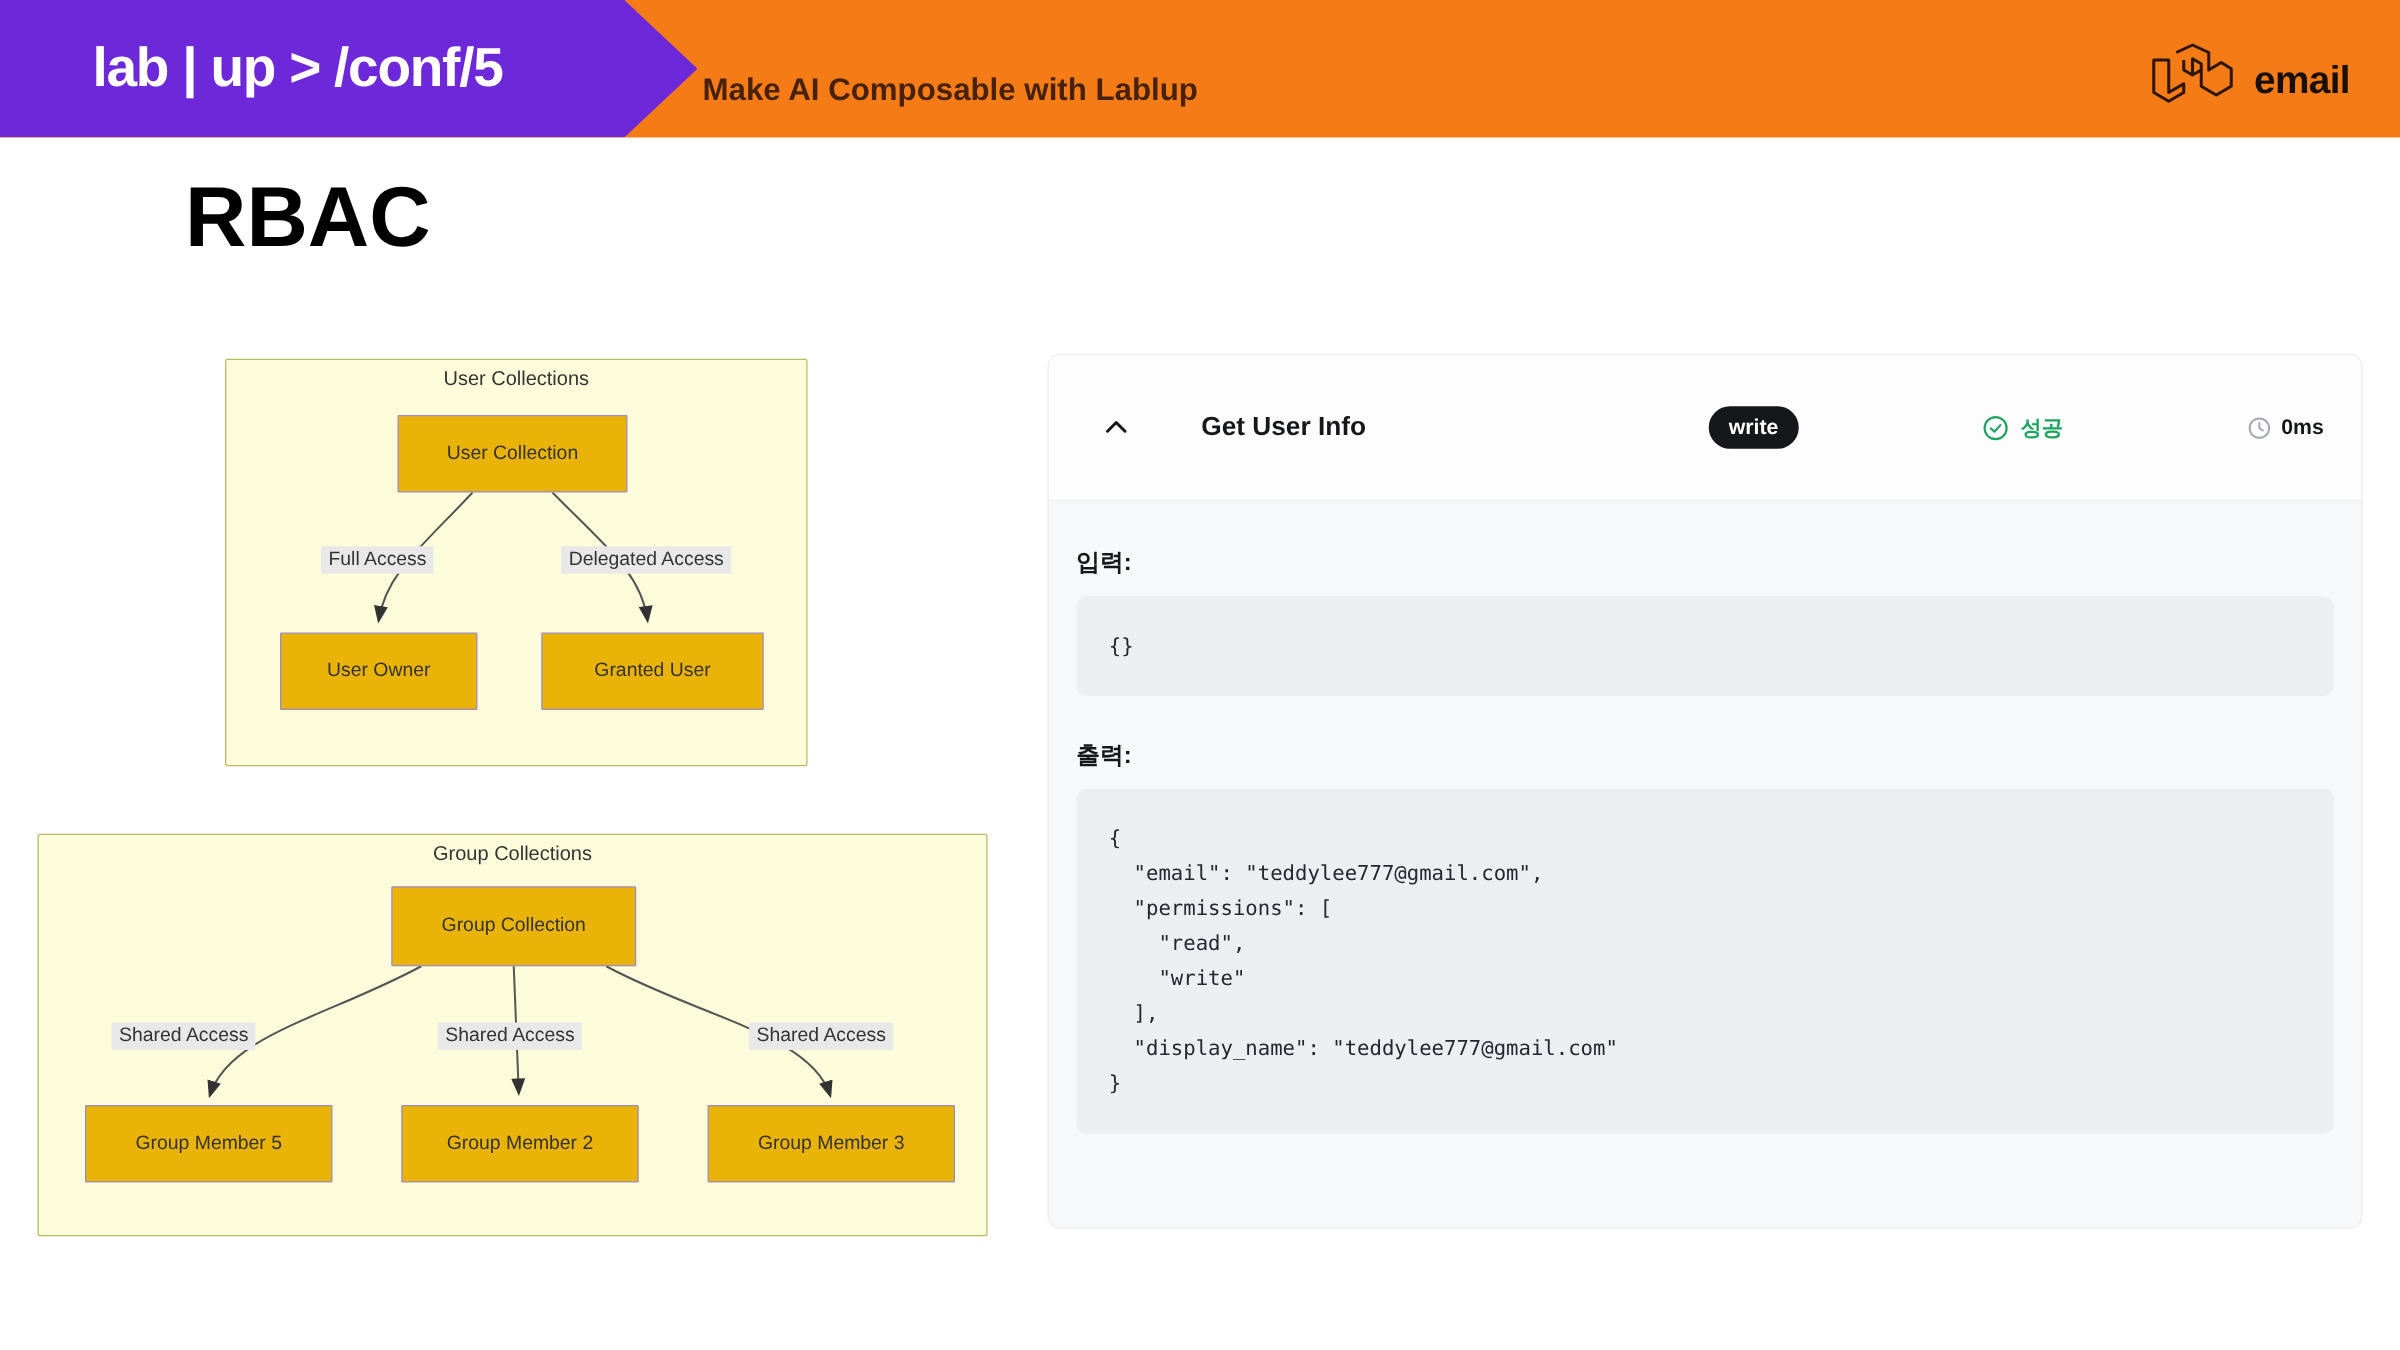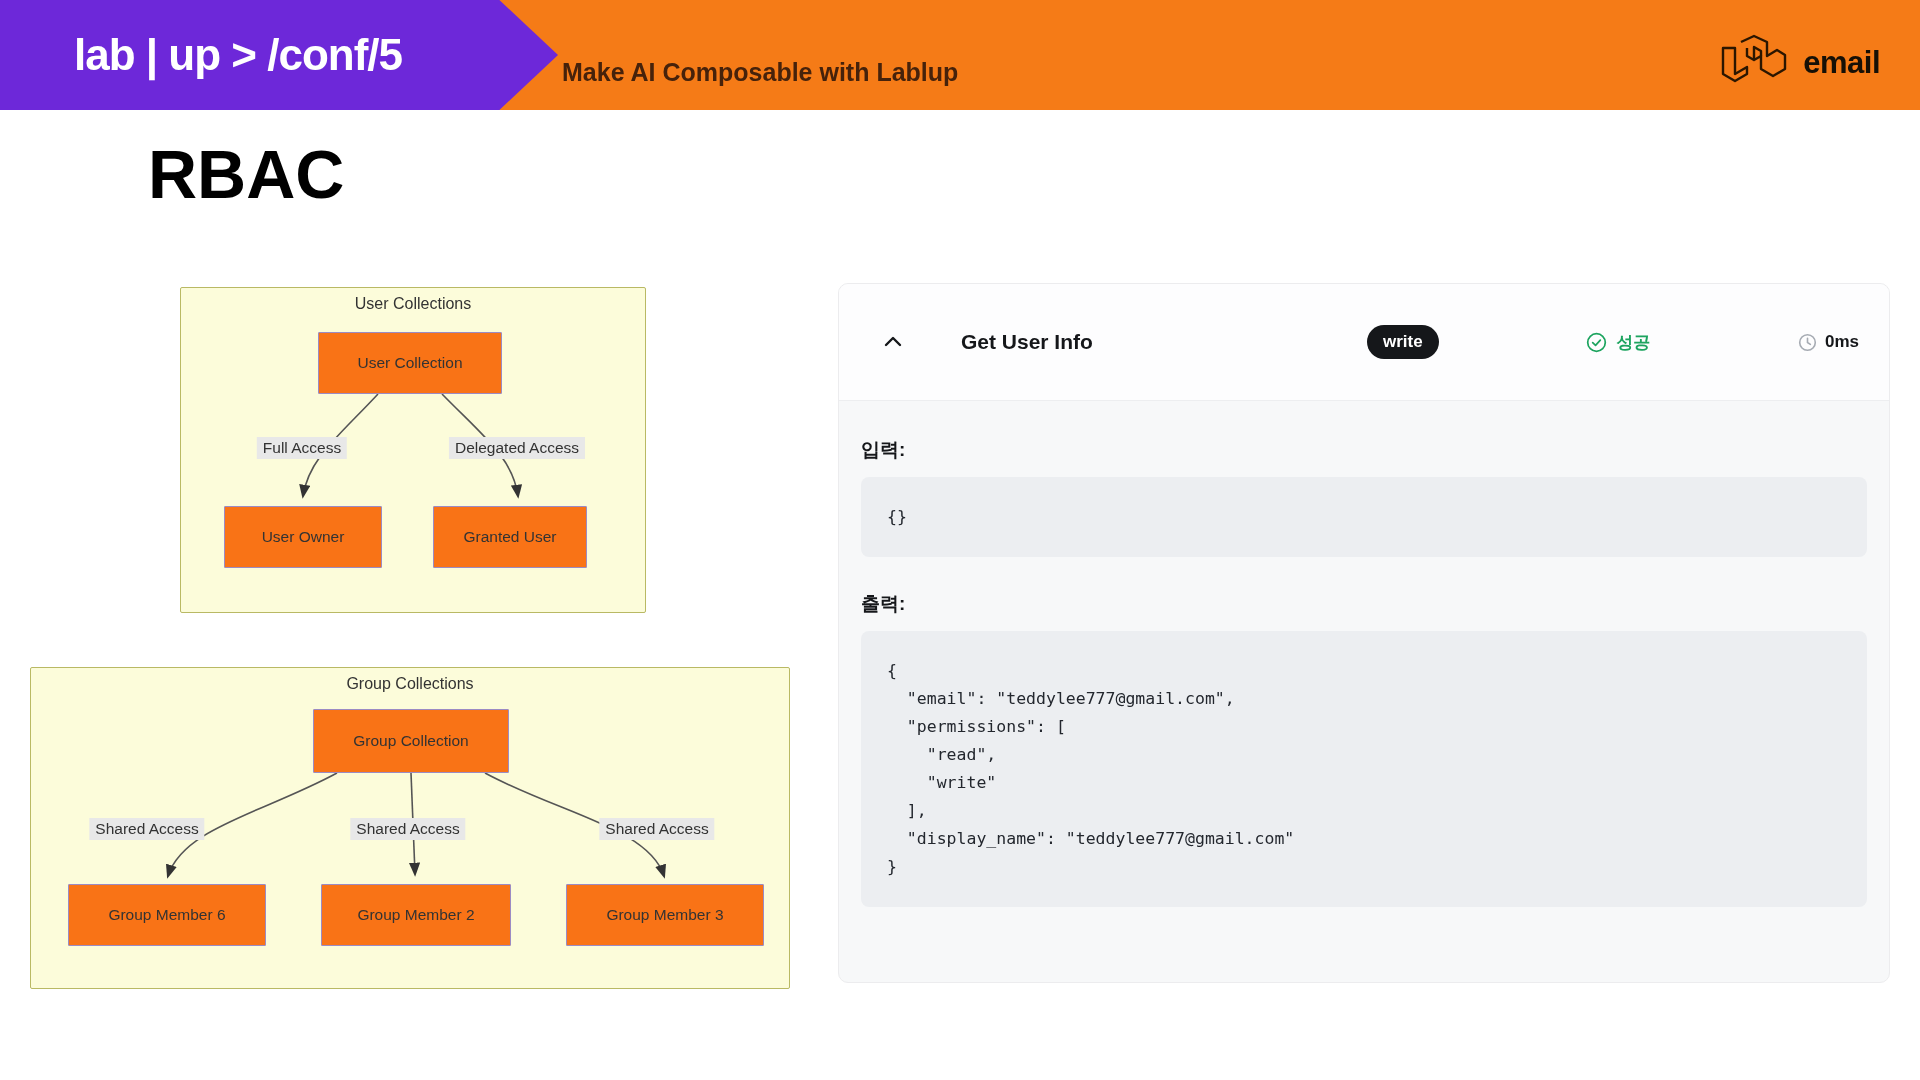--- a/index.html
+++ b/index.html
@@ -23,21 +23,21 @@
 
   
   .slide-title { position:absolute; left:148px; top:140px; font-size:68px; font-weight:700; color:#000; line-height:1; }
 
   
   .panel { position:absolute; background:#FCFCDA; border:1px solid #B9B964; border-radius:2px; }
   #panel-user  { left:180px; top:287px; width:466px; height:326px; }
   #panel-group { left:30px;  top:667px; width:760px; height:322px; }
   .panel-title { position:absolute; top:7px; left:0; right:0; text-align:center; font-size:16px; color:#333; }
   .node {
-    position:absolute; background:#f97316; border:1px solid #9B8BC4; border-radius:1px;
+    position:absolute; background:#eab308; border:1px solid #9B8BC4; border-radius:1px;
     display:flex; align-items:center; justify-content:center; font-size:15.5px; color:#333;
   }
   .edge-label {
     position:absolute; transform:translateX(-50%); background:#E8E8E8;
     padding:2px 6px; font-size:15.5px; color:#333; white-space:nowrap;
   }
   .edges { position:absolute; left:0; top:0; }
 
   
   .tool-card {
@@ -104,40 +104,40 @@
         </marker>
       </defs>
       <path d="M 197 106 C 158 148 128 170 122 208" fill="none" stroke="#555" stroke-width="1.6" marker-end="url(#arrow-u)"></path>
       <path d="M 261 106 C 302 148 332 170 337 208" fill="none" stroke="#555" stroke-width="1.6" marker-end="url(#arrow-u)"></path>
     </svg>
     <div class="panel-title">User Collections</div>
     <div class="node" style="left:137px; top:44px; width:184px; height:62px;">User Collection</div>
     <div class="edge-label" style="left:121px; top:149px;">Full Access</div>
     <div class="edge-label" style="left:336px; top:149px;">Delegated Access</div>
     <div class="node" style="left:43px; top:218px; width:158px; height:62px;">User Owner</div>
-    <div class="node" style="left:252px; top:218px; width:154px; height:62px;">Granted User</div>
+    <div class="node" style="left:252px; top:218px; width:178px; height:62px;">Granted User</div>
   </div>
 
   <div class="panel" id="panel-group">
     <svg class="edges" width="760" height="322">
       <defs>
         <marker id="arrow-g" viewBox="0 0 10 8" refX="8" refY="4" markerWidth="9" markerHeight="7" orient="auto-start-reverse">
           <path d="M0,0 L10,4 L0,8 z" fill="#333"></path>
         </marker>
       </defs>
       <path d="M 306 105 C 232 145 152 160 137 208" fill="none" stroke="#555" stroke-width="1.6" marker-end="url(#arrow-g)"></path>
       <path d="M 380 105 L 384 206" fill="none" stroke="#555" stroke-width="1.6" marker-end="url(#arrow-g)"></path>
       <path d="M 454 105 C 528 145 618 160 633 208" fill="none" stroke="#555" stroke-width="1.6" marker-end="url(#arrow-g)"></path>
     </svg>
     <div class="panel-title">Group Collections</div>
     <div class="node" style="left:282px; top:41px; width:196px; height:64px;">Group Collection</div>
     <div class="edge-label" style="left:116px; top:150px;">Shared Access</div>
     <div class="edge-label" style="left:377px; top:150px;">Shared Access</div>
     <div class="edge-label" style="left:626px; top:150px;">Shared Access</div>
-    <div class="node" style="left:37px; top:216px; width:198px; height:62px;">Group Member 6</div>
+    <div class="node" style="left:37px; top:216px; width:198px; height:62px;">Group Member 5</div>
     <div class="node" style="left:290px; top:216px; width:190px; height:62px;">Group Member 2</div>
     <div class="node" style="left:535px; top:216px; width:198px; height:62px;">Group Member 3</div>
   </div>
 
   <div class="tool-card">
     <div class="card-header">
       <button class="chevron-btn">
         <svg width="20" height="14" viewBox="0 0 20 14" fill="none" stroke="#15171A" stroke-width="2.4" stroke-linecap="round" stroke-linejoin="round">
           <path d="M3 10 L10 3 L17 10"></path>
         </svg>

